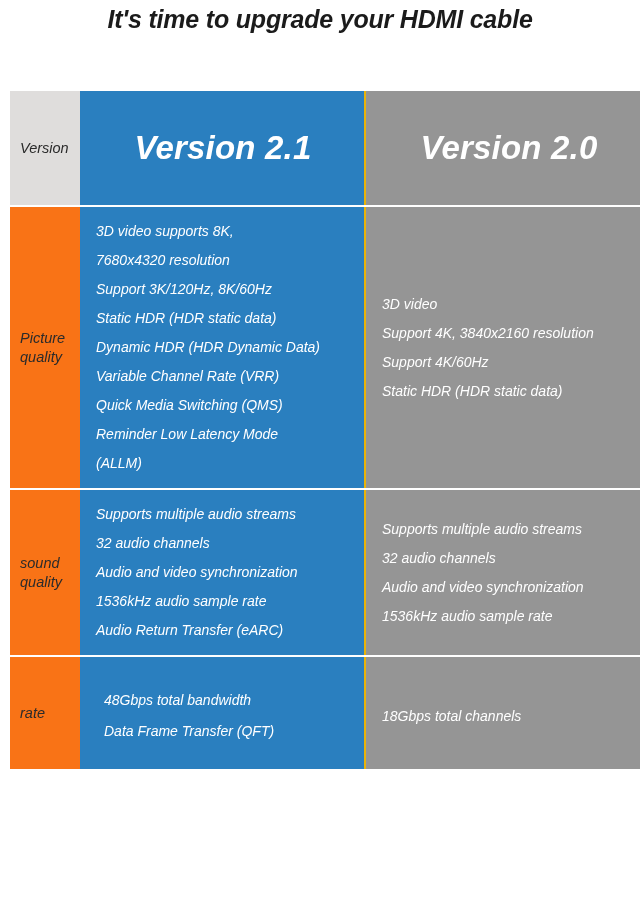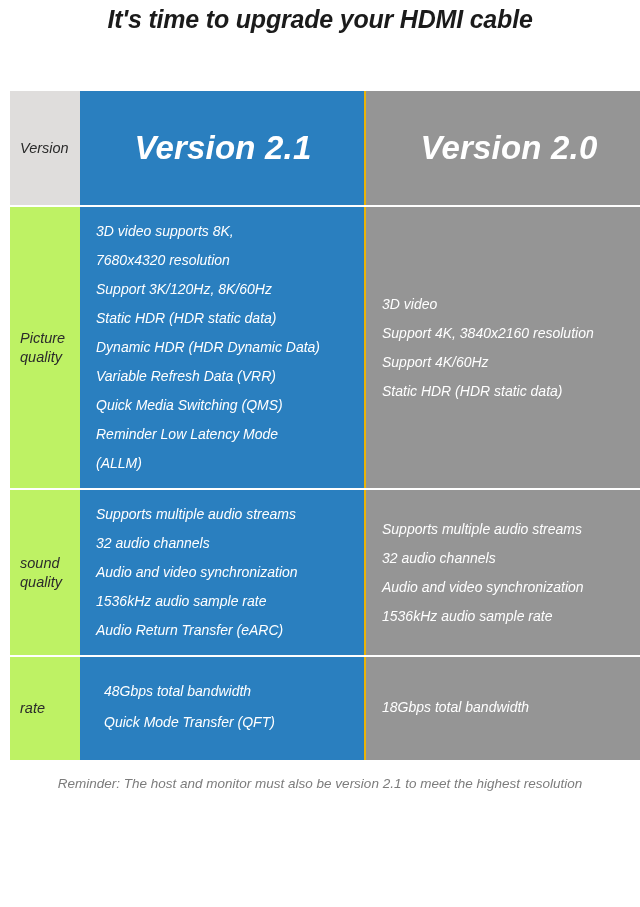--- a/index.html
+++ b/index.html
@@ -41,21 +41,21 @@
   .row {
     display: table-row;
   }
   .cell {
     display: table-cell;
     vertical-align: middle;
     box-sizing: border-box;
   }
   .c-label {
     width: 70px;
-    background: #bef264;
+    background: #f97316;
     color: #2b2b2b;
     font-size: 14.5px;
     padding: 6px 8px 6px 10px;
     line-height: 19px;
     border-bottom: 2px solid #ffffff;
   }
   .c-v21 {
     width: 285px;
     background: #2a7fbf;
     color: #ffffff;
@@ -94,21 +94,21 @@
     white-space: nowrap;
   }
   .row-picture .c-label,
   .row-sound .c-label,
   .row-rate .c-label {
     font-size: 14.5px;
     line-height: 19px;
   }
   .row-rate .c-v21,
   .row-rate .c-v20 {
-    padding-top: 19px;
+    padding-top: 28px;
     padding-bottom: 22px;
   }
   .row-rate .lines {
     line-height: 31px;
   }
   .row-rate .c-v21 .lines div { padding-left: 8px; }
   .footer {
     margin: 13px 10px 0 10px;
     font-size: 13.5px;
     color: #7c7c7c;
@@ -133,21 +133,21 @@
 
     <div class="row row-picture">
       <div class="cell c-label">Picture quality</div>
       <div class="cell c-v21">
         <div class="lines">
           <div>3D video supports 8K,</div>
           <div>7680x4320 resolution</div>
           <div>Support 3K/120Hz, 8K/60Hz</div>
           <div>Static HDR (HDR static data)</div>
           <div>Dynamic HDR (HDR Dynamic Data)</div>
-          <div>Variable Refresh Data (VRR)</div>
+          <div>Variable Channel Rate (VRR)</div>
           <div>Quick Media Switching (QMS)</div>
           <div>Reminder Low Latency Mode</div>
           <div>(ALLM)</div>
         </div>
       </div>
       <div class="cell c-v20">
         <div class="lines">
           <div>3D video</div>
           <div>Support 4K, 3840x2160 resolution</div>
           <div>Support 4K/60Hz</div>
@@ -175,27 +175,26 @@
           <div>1536kHz audio sample rate</div>
         </div>
       </div>
     </div>
 
     <div class="row row-rate">
       <div class="cell c-label">rate</div>
       <div class="cell c-v21">
         <div class="lines">
           <div>48Gbps total bandwidth</div>
-          <div>Quick Mode Transfer (QFT)</div>
+          <div>Data Frame Transfer (QFT)</div>
         </div>
       </div>
       <div class="cell c-v20">
         <div class="lines">
-          <div>18Gbps total bandwidth</div>
+          <div>18Gbps total channels</div>
         </div>
       </div>
     </div>
 
   </div>
 
-  <div class="footer">Reminder: The host and monitor must also be version 2.1 to meet the highest resolution</div>
 
 </div>
 
 </body></html>

